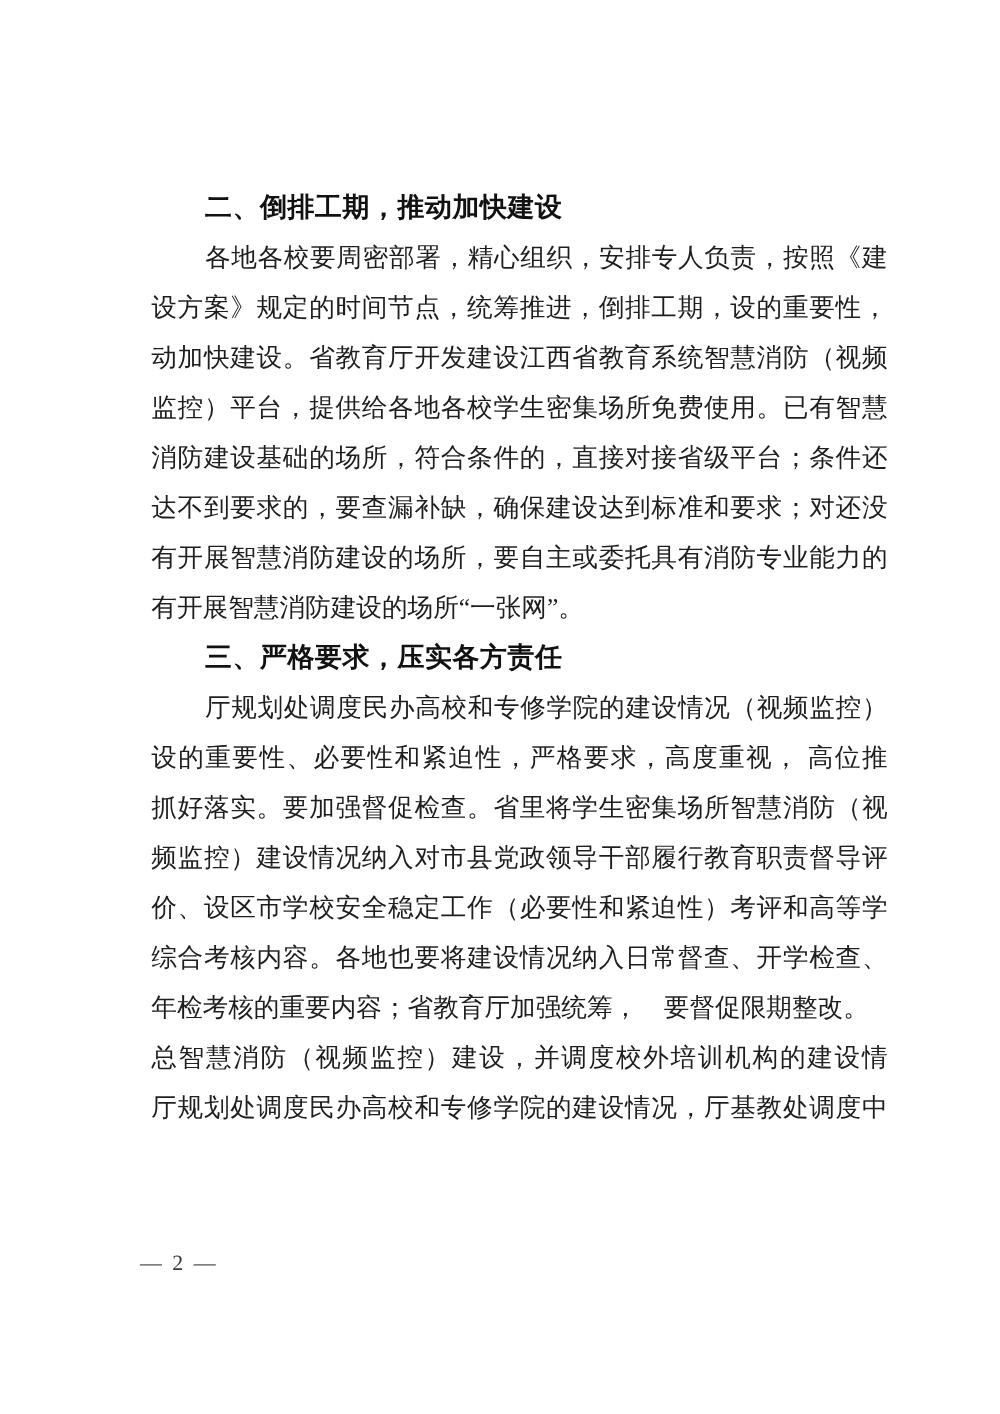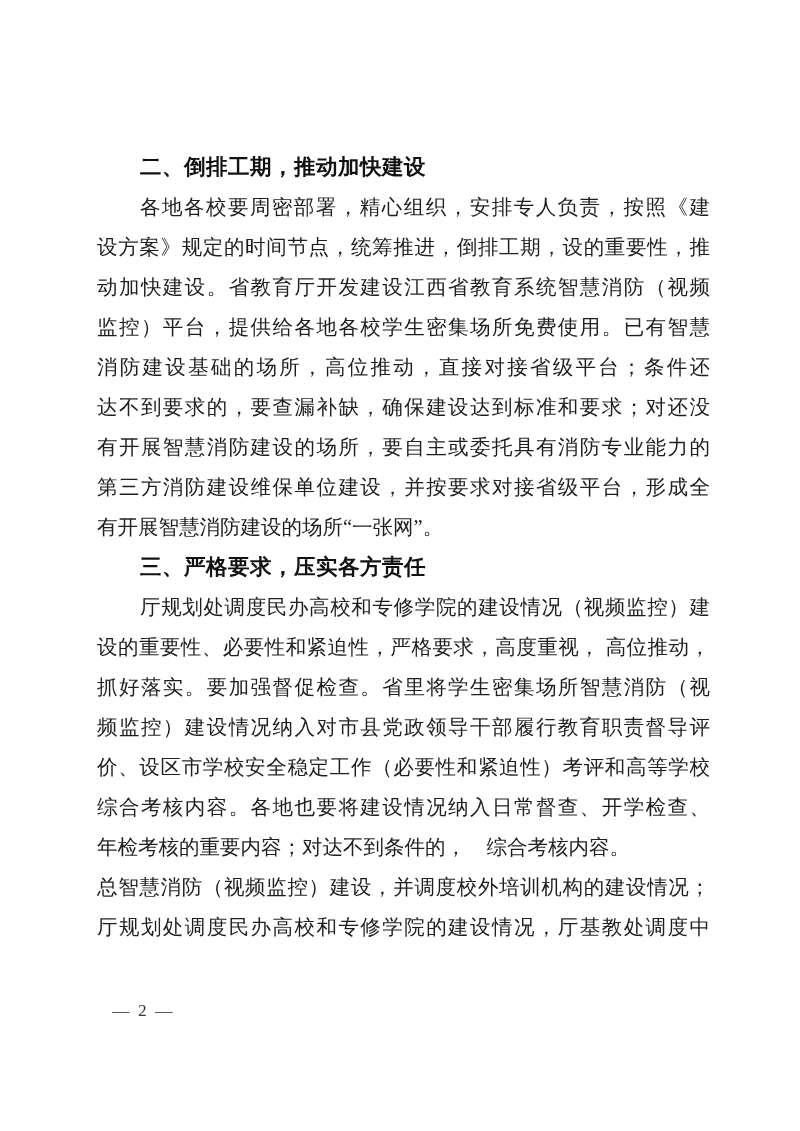--- a/index.html
+++ b/index.html
@@ -21,20 +21,21 @@
     top: 147px;
     width: 613px;
   }
   .line {
     height: 40px;
     line-height: 40px;
     font-size: 20.5px;
     color: #1e1e1e;
     font-family: "Liberation Serif", "DejaVu Serif", serif;
     overflow: hidden;
+    margin-left: 24px;
   }
   .line.heading {
     font-family: "DejaVu Sans", "Liberation Sans", sans-serif;
     font-weight: bold;
     font-size: 21.5px;
     color: #111111;
     letter-spacing: 0.5px;
   }
   .line.indent {
     padding-left: 43px;
@@ -58,30 +59,29 @@
 </head>
 <body>
 
 <div class="page">
   <div class="content" id="doc-body">
       <div class="line heading indent">二、倒排工期，推动加快建设</div>
       <div class="line body indent justify">各地各校要周密部署，精心组织，安排专人负责，按照《建</div>
       <div class="line body justify">设方案》规定的时间节点，统筹推进，倒排工期，设的重要性，推</div>
       <div class="line body justify">动加快建设。省教育厅开发建设江西省教育系统智慧消防（视频</div>
       <div class="line body justify">监控）平台，提供给各地各校学生密集场所免费使用。已有智慧</div>
-      <div class="line body justify">消防建设基础的场所，高位推动，直接对接省级平台；条件还</div>
+      <div class="line body justify">消防建设基础的场所，符合条件的，直接对接省级平台；条件还</div>
       <div class="line body justify">达不到要求的，要查漏补缺，确保建设达到标准和要求；对还没</div>
       <div class="line body justify">有开展智慧消防建设的场所，要自主或委托具有消防专业能力的</div>
-      <div class="line body justify">第三方消防建设维保单位建设，并按要求对接省级平台，形成全</div>
       <div class="line body">有开展智慧消防建设的场所“一张网”。</div>
       <div class="line heading indent">三、严格要求，压实各方责任</div>
       <div class="line body indent justify">厅规划处调度民办高校和专修学院的建设情况（视频监控）建</div>
       <div class="line body justify">设的重要性、必要性和紧迫性，严格要求，高度重视， 高位推动，</div>
       <div class="line body justify">抓好落实。要加强督促检查。省里将学生密集场所智慧消防（视</div>
       <div class="line body justify">频监控）建设情况纳入对市县党政领导干部履行教育职责督导评</div>
       <div class="line body justify">价、设区市学校安全稳定工作（必要性和紧迫性）考评和高等学校</div>
       <div class="line body justify">综合考核内容。各地也要将建设情况纳入日常督查、开学检查、</div>
-      <div class="line body">年检考核的重要内容；对达不到条件的，　综合考核内容。</div>
+      <div class="line body">年检考核的重要内容；省教育厅加强统筹，　要督促限期整改。</div>
       <div class="line body justify">总智慧消防（视频监控）建设，并调度校外培训机构的建设情况；</div>
       <div class="line body justify">厅规划处调度民办高校和专修学院的建设情况，厅基教处调度中</div>
     </div>
   <div class="footer">— 2 —</div>
 </div>
 
 </body></html>

